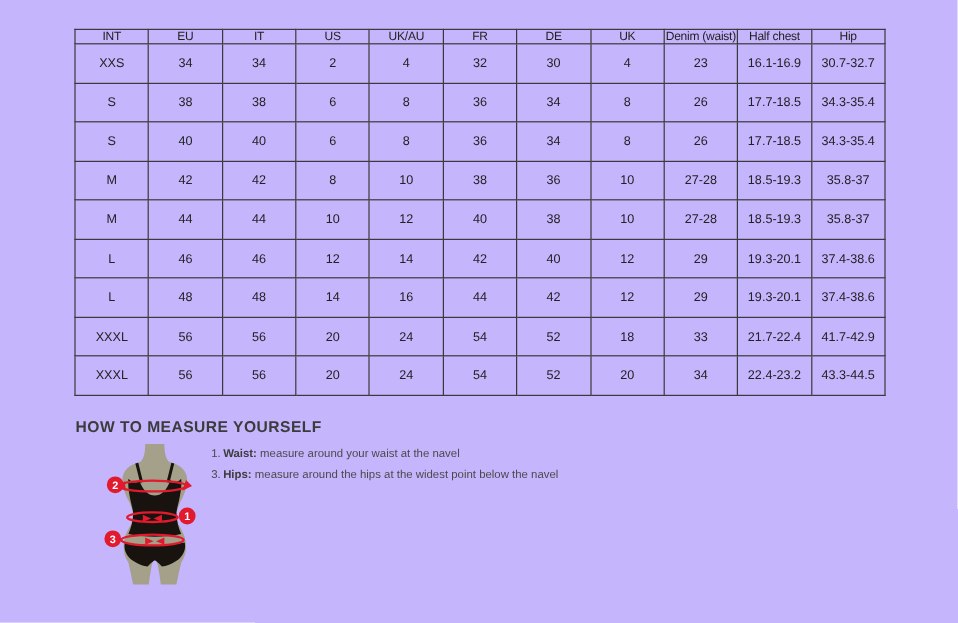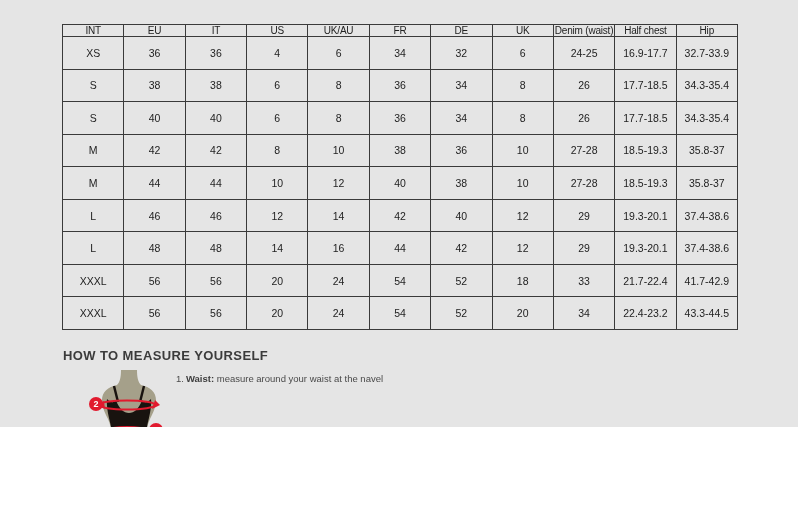--- a/index.html
+++ b/index.html
@@ -1,17 +1,17 @@
 <!DOCTYPE html>
 <html><head>
 <meta charset="utf-8">
 <style>
   html,body { margin:0; padding:0; background:#ffffff; }
   .page {
-    position:relative; width:798px; height:427px; background:#e5e5e5;
+    position:relative; width:798px; height:519px; background:#c4b5fd;
     font-family:"Liberation Sans", sans-serif; overflow:hidden;text-decoration:underline;
   }
   table.size-table {
     position:absolute; left:62px; top:24px; width:676px; height:306px;
     border-collapse:collapse; table-layout:fixed;
   }
   .size-table th, .size-table td {
     border:1px solid #3a3a3a; text-align:center; vertical-align:middle;
     padding:0; overflow:hidden; white-space:nowrap;
   }
@@ -48,31 +48,31 @@
           <th>FR</th>
           <th>DE</th>
           <th>UK</th>
           <th>Denim (waist)</th>
           <th>Half chest</th>
           <th>Hip</th>
         </tr>
     </thead>
     <tbody>
         <tr>
-          <td>XS</td>
-          <td>36</td>
-          <td>36</td>
+          <td>XXS</td>
+          <td>34</td>
+          <td>34</td>
+          <td>2</td>
           <td>4</td>
-          <td>6</td>
-          <td>34</td>
           <td>32</td>
-          <td>6</td>
-          <td>24-25</td>
-          <td>16.9-17.7</td>
-          <td>32.7-33.9</td>
+          <td>30</td>
+          <td>4</td>
+          <td>23</td>
+          <td>16.1-16.9</td>
+          <td>30.7-32.7</td>
         </tr>
         <tr>
           <td>S</td>
           <td>38</td>
           <td>38</td>
           <td>6</td>
           <td>8</td>
           <td>36</td>
           <td>34</td>
           <td>8</td>
@@ -209,15 +209,16 @@
       <text class="badge-num" x="19" y="38.2" font-size="9" font-weight="bold" fill="#ffffff" text-anchor="middle" font-family="Liberation Sans, sans-serif">2</text>
       <circle cx="79" cy="61" r="7" fill="#e11a2e"></circle>
       <text class="badge-num" x="79" y="64.2" font-size="9" font-weight="bold" fill="#ffffff" text-anchor="middle" font-family="Liberation Sans, sans-serif">1</text>
       <circle cx="17" cy="80" r="7" fill="#e11a2e"></circle>
       <text class="badge-num" x="17" y="83.2" font-size="9" font-weight="bold" fill="#ffffff" text-anchor="middle" font-family="Liberation Sans, sans-serif">3</text>
     </svg>
   </div>
 
   <ol class="measure-list">
       <li><span class="num">1.</span><b>Waist:</b><span> measure around your waist at the navel</span></li>
+      <li><span class="num">3.</span><b>Hips:</b><span> measure around the hips at the widest point below the navel</span></li>
     </ol>
 
 </div>
 
 </body></html>

